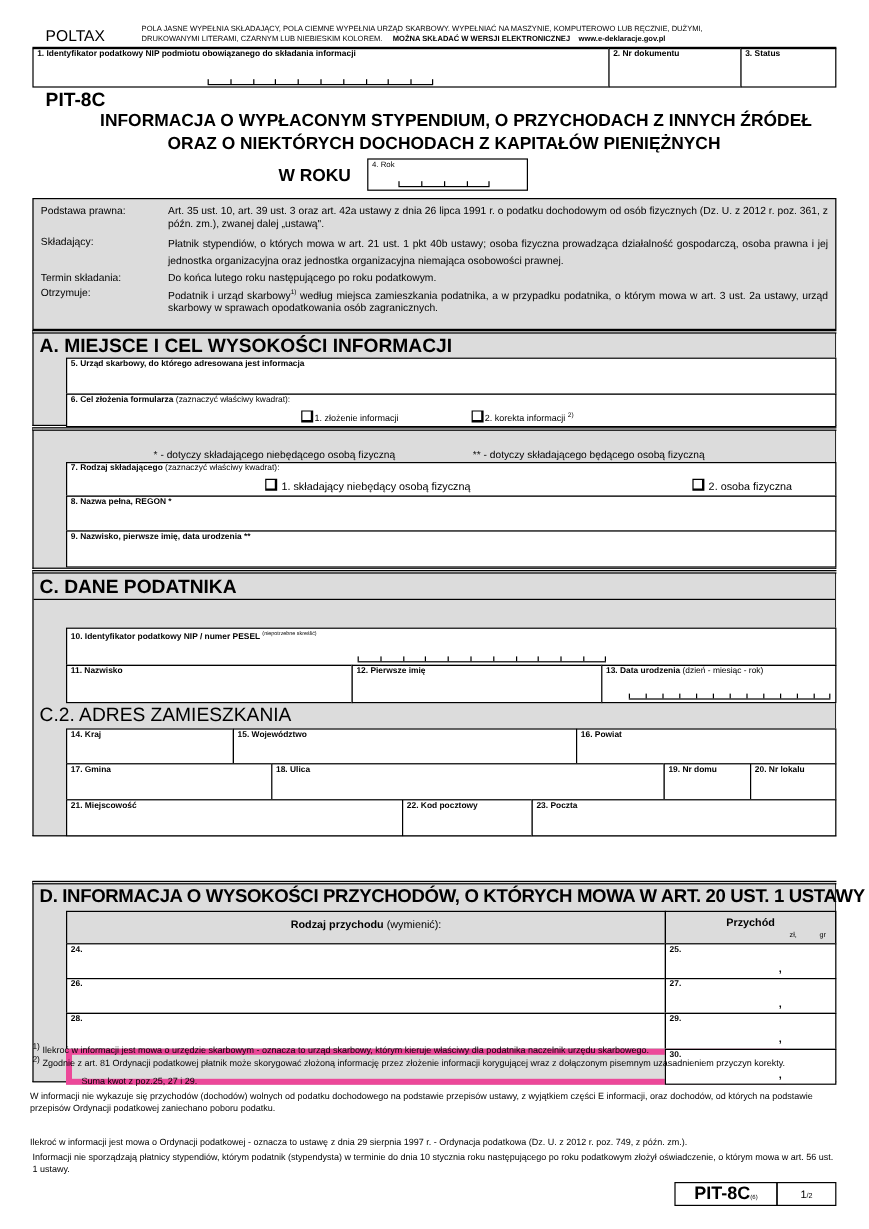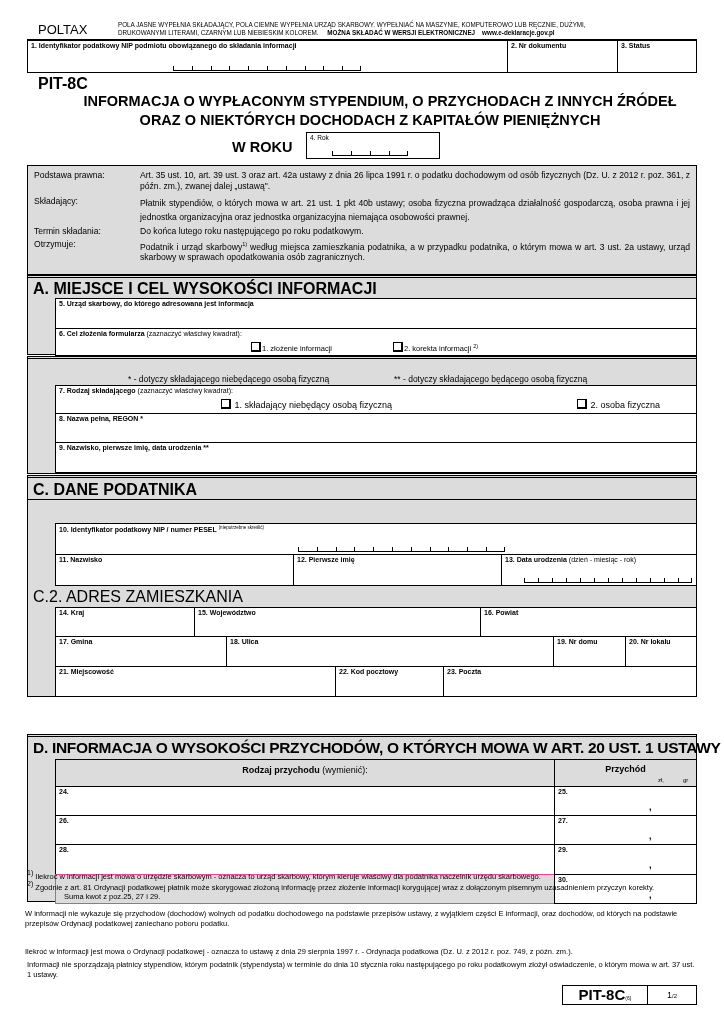--- a/index.html
+++ b/index.html
@@ -222,37 +222,37 @@
     </div>
 
   <div class="fld" style="left:27px;top:107px;width:500px;height:31px;">
       <div class="lbl">28.</div>
     </div>
   <div class="fld" style="left:526px;top:107px;width:143px;height:31px;">
       <div class="lbl">29.</div>
       <div class="abs" style="left:94px;top:15px;font-size:9px;font-weight:bold;">,</div>
     </div>
 
-  <div class="abs gray" style="left:27px;top:137px;width:600px;height:30px;border:1px solid #ec4899;">
+  <div class="abs gray" style="left:27px;top:137px;width:600px;height:30px;border:5px solid #ec4899;">
     <div class="abs" style="left:8px;top:17px;font-size:7.5px;">Suma kwot z poz.25, 27 i 29.</div>
   </div>
   <div class="fld" style="left:526px;top:137px;width:143px;height:30px;">
       <div class="lbl">30.</div>
       <div class="abs" style="left:94px;top:15px;font-size:9px;font-weight:bold;">,</div>
     </div>
 </div>
 
 <div class="foot" style="left:27px;top:868px;width:670px;">
   <sup style="font-size:7px;">1)</sup> <span>Ilekroć w informacji jest mowa o urzędzie skarbowym - oznacza to urząd skarbowy, którym kieruje właściwy dla podatnika naczelnik urzędu skarbowego.</span>
 </div>
 <div class="foot" style="left:27px;top:879px;width:672px;padding-left:13px;text-indent:-13px;">
   <sup style="font-size:7px;">2)</sup> <span>Zgodnie z art. 81 Ordynacji podatkowej płatnik może skorygować złożoną informację przez złożenie informacji korygującej wraz z dołączonym pisemnym uzasadnieniem przyczyn korekty.</span>
 </div>
 <div class="foot" style="left:25px;top:909px;width:672px;">W informacji nie wykazuje się przychodów (dochodów) wolnych od podatku dochodowego na podstawie przepisów ustawy, z wyjątkiem części E informacji, oraz dochodów, od których na podstawie przepisów Ordynacji podatkowej zaniechano poboru podatku.</div>
 <div class="foot" style="left:25px;top:937px;width:672px;margin-top:10px;">Ilekroć w informacji jest mowa o Ordynacji podatkowej - oznacza to ustawę z dnia 29 sierpnia 1997 r. - Ordynacja podatkowa (Dz. U. z 2012 r. poz. 749, z późn. zm.).</div>
-<div class="foot" style="left:27px;top:960px;width:672px;">Informacji nie sporządzają płatnicy stypendiów, którym podatnik (stypendysta) w terminie do dnia 10 stycznia roku następującego po roku podatkowym złożył oświadczenie, o którym mowa w art. 37 ust. 1 ustawy.</div>
+<div class="foot" style="left:27px;top:960px;width:672px;">Informacji nie sporządzają płatnicy stypendiów, którym podatnik (stypendysta) w terminie do dnia 10 stycznia roku następującego po roku podatkowym złożył oświadczenie, o którym mowa w art. 56 ust. 1 ustawy.</div>
 
 <div class="abs" style="left:562px;top:985px;width:86px;height:20px;border:1px solid #000;text-align:center;line-height:18px;">
   <b style="font-size:15px;">PIT-8C</b><span style="font-size:5px;">(6)</span>
 </div>
 <div class="abs" style="left:647px;top:985px;width:50px;height:20px;border:1px solid #000;text-align:center;line-height:18px;font-size:9px;">
   <span>1</span><span style="font-size:6px;">/2</span>
 </div>
 
 </body></html>

